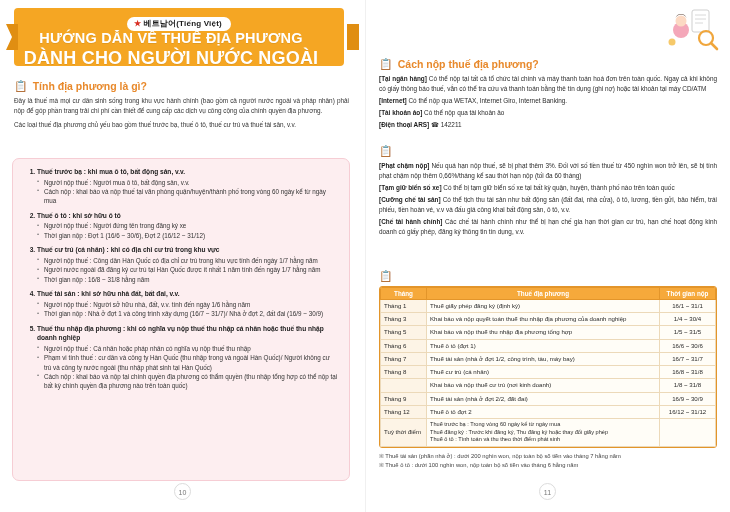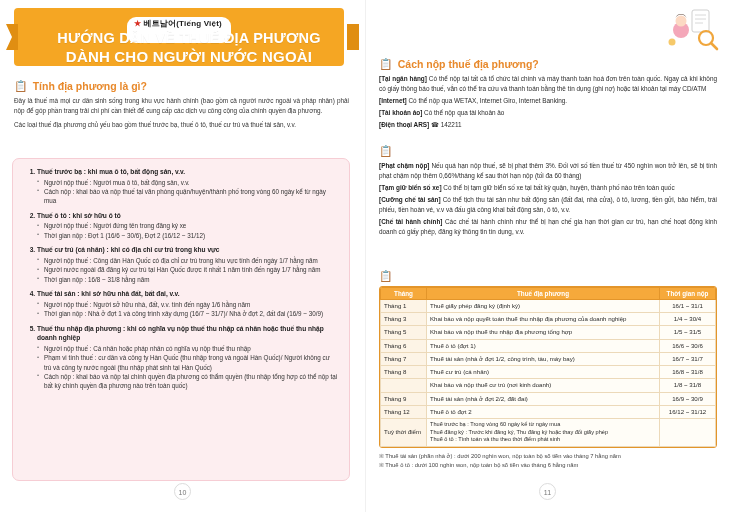--- a/index.html
+++ b/index.html
@@ -24,41 +24,41 @@
     border-radius:4px;
   }
   .flagline {
     position:absolute; left:14px; top:12px; width:330px;
     text-align:center;
   }
   .flagpill {
     display:inline-block;
     background:#ffffff;
     border-radius:9px;
-    padding:1px 9px 14px 7px;
+    padding:1px 9px 2px 7px;
     font-size:8px;
     color:#c0392b;
     font-weight:bold;
     letter-spacing:0.2px;
     white-space:nowrap;
   }
   .flagpill .star { color:#d93025; font-size:8px; margin-right:2px; }
   .flagpill .kr { color:#1a1a1a; }
   .flagpill .vi { color:#1a1a1a; font-weight:bold; }
   .banner-title {
-    position:absolute; left:24px; top:30px; width:330px;
+    position:absolute; left:6px; top:30px; width:330px;
     text-align:center;
     color:#ffffff;
     font-weight:bold;
     line-height:1.22;
     font-size:14.5px;
     letter-spacing:0.2px;
     text-shadow:0 1px 0 rgba(0,0,0,0.08);
   }
-  .banner-title .l2 { font-size:15px; }
+  .banner-title .l2 { font-size:18px; }
 
   
   .ribbon-l, .ribbon-r {
     position:absolute; top:24px; width:12px; height:26px; background:#e08e12;
   }
   .ribbon-l { left:6px; clip-path:polygon(0 0,100% 0,100% 100%,0 100%, 6px 50%); }
   .ribbon-r { right:6px; }
 
   
   .sec-head {

